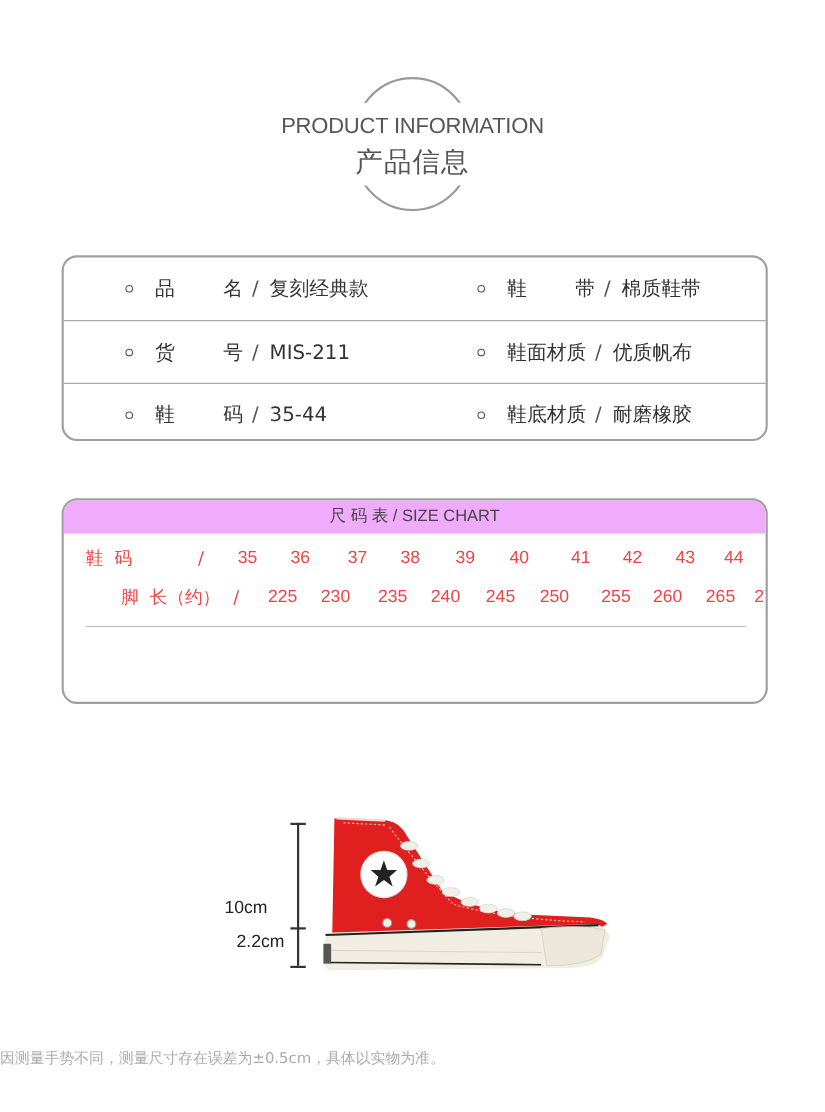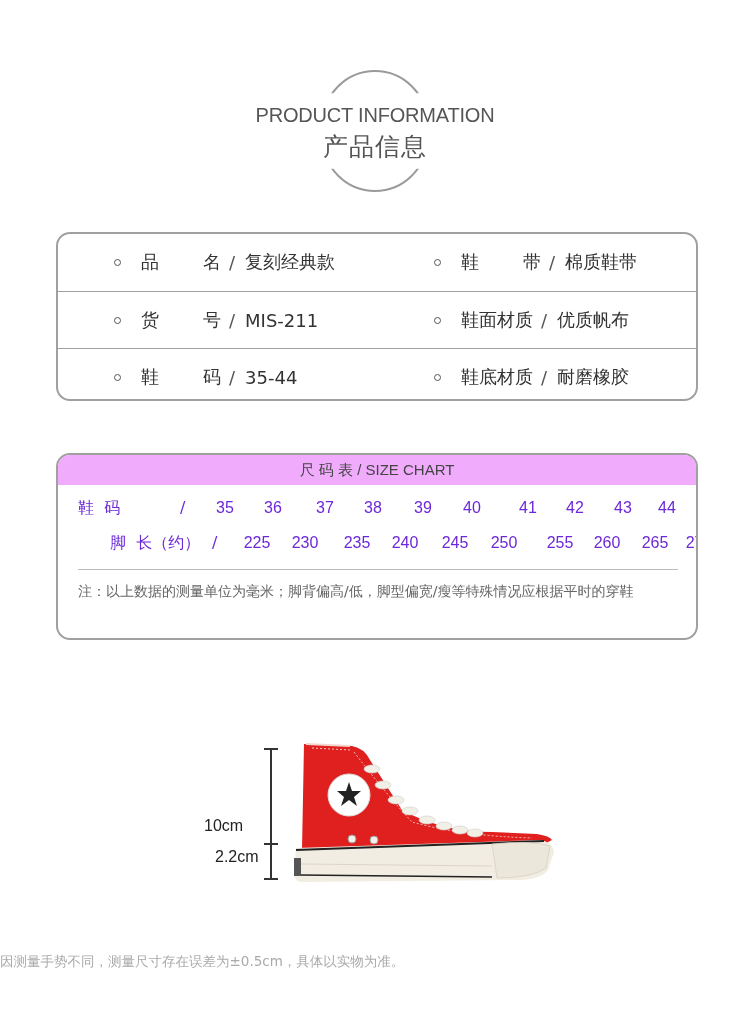--- a/index.html
+++ b/index.html
@@ -24,21 +24,21 @@
   .cell.left { left: 56px; }
   .cell.right { left: 376px; }
   .bullet { width: 7px; height: 7px; border: 1.5px solid #555; border-radius: 50%; margin-right: 20px; }
   .label { display: inline-block; }
   .label.w80 { width: 80px; display: flex; justify-content: space-between; }
   .sep { margin: 0 10px 0 8px; color: #555; }
 
   
   .size-box { position: absolute; left: 56px; top: 453px; width: 642px; height: 187px; border: 2px solid #a0a0a0; border-radius: 14px; overflow: hidden; }
   .size-head { position: absolute; left: 0; top: 0; width: 100%; height: 30px; background: #f0abfc; text-align: center; line-height: 30px; font-size: 15px; color: #444; font-family: "Liberation Sans", sans-serif; }
-  .size-row { position: absolute; left: 0; width: 100%; height: 30px; font-size: 16px; color: #6d28d9; }
+  .size-row { position: absolute; left: 0; width: 100%; height: 30px; font-size: 16px; color: #ef4444; }
   .size-row.r0 { top: 38px; }
   .size-row.r1 { top: 73px; margin-left: 32px; }
   .size-row span { position: absolute; top: 0; line-height: 30px; }
   .size-row .rl { left: 20px; }
   .size-row .slash { left: 122px; }
   .v { width: 44px; text-align: center; font-family: "Liberation Sans", sans-serif; }
   .divider { position: absolute; left: 20px; top: 114px; width: 600px; height: 1px; background: #bbbbbb; }
   .note { position: absolute; left: 20px; top: 122px; width: 610px; font-size: 14px; color: #666; line-height: 28px; }
   .note .n1 { display: block; }
   .note .n2 { display: block; padding-left: 28px; }
@@ -153,21 +153,20 @@
     <span class="v" style="left:343px">245</span>
     <span class="v" style="left:392px">250</span>
     <span class="v" style="left:448px">255</span>
     <span class="v" style="left:495px">260</span>
     <span class="v" style="left:543px">265</span>
     <span class="v" style="left:587px">270</span>
   </div>
 
   <div class="divider"></div>
   <div class="note">
-    <span class="n1">注：以上数据的测量单位为毫米；脚背偏高/低，脚型偏宽/瘦等特殊情况应根据平时的穿鞋</span>
   </div>
 </div>
 
 <div class="shoe-area">
   <div class="measure-line"></div>
   <div class="tick t1"></div>
   <div class="tick t2"></div>
   <div class="tick t3"></div>
   <div class="mlabel m1">10cm</div>
   <div class="mlabel m2">2.2cm</div>

